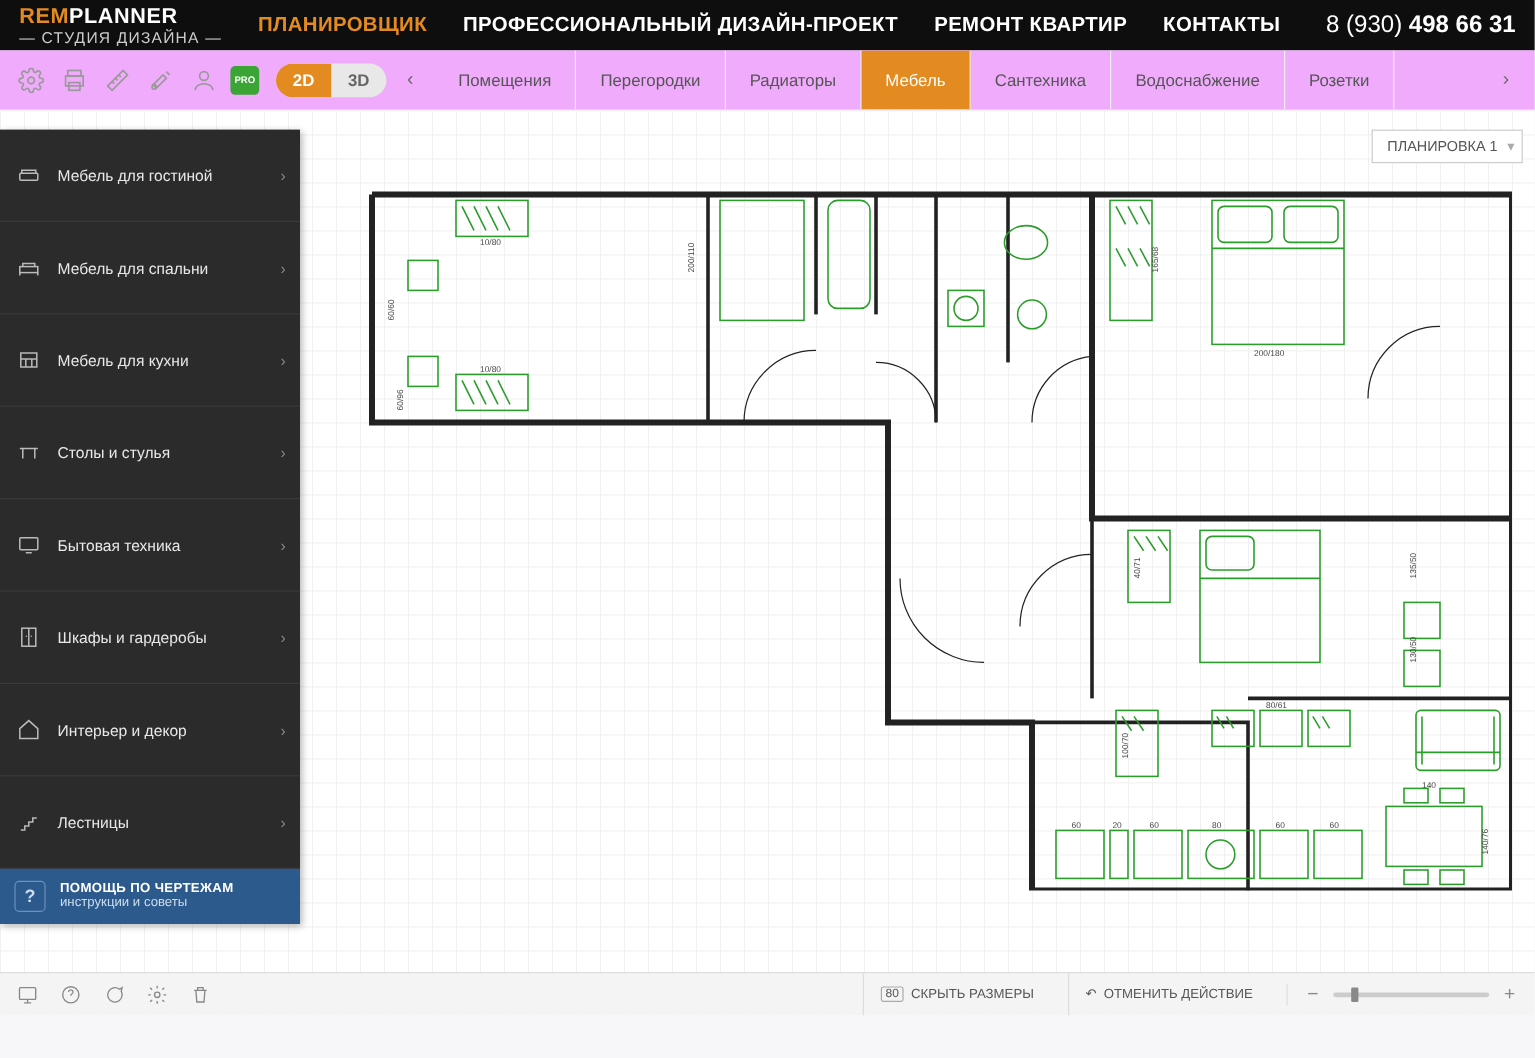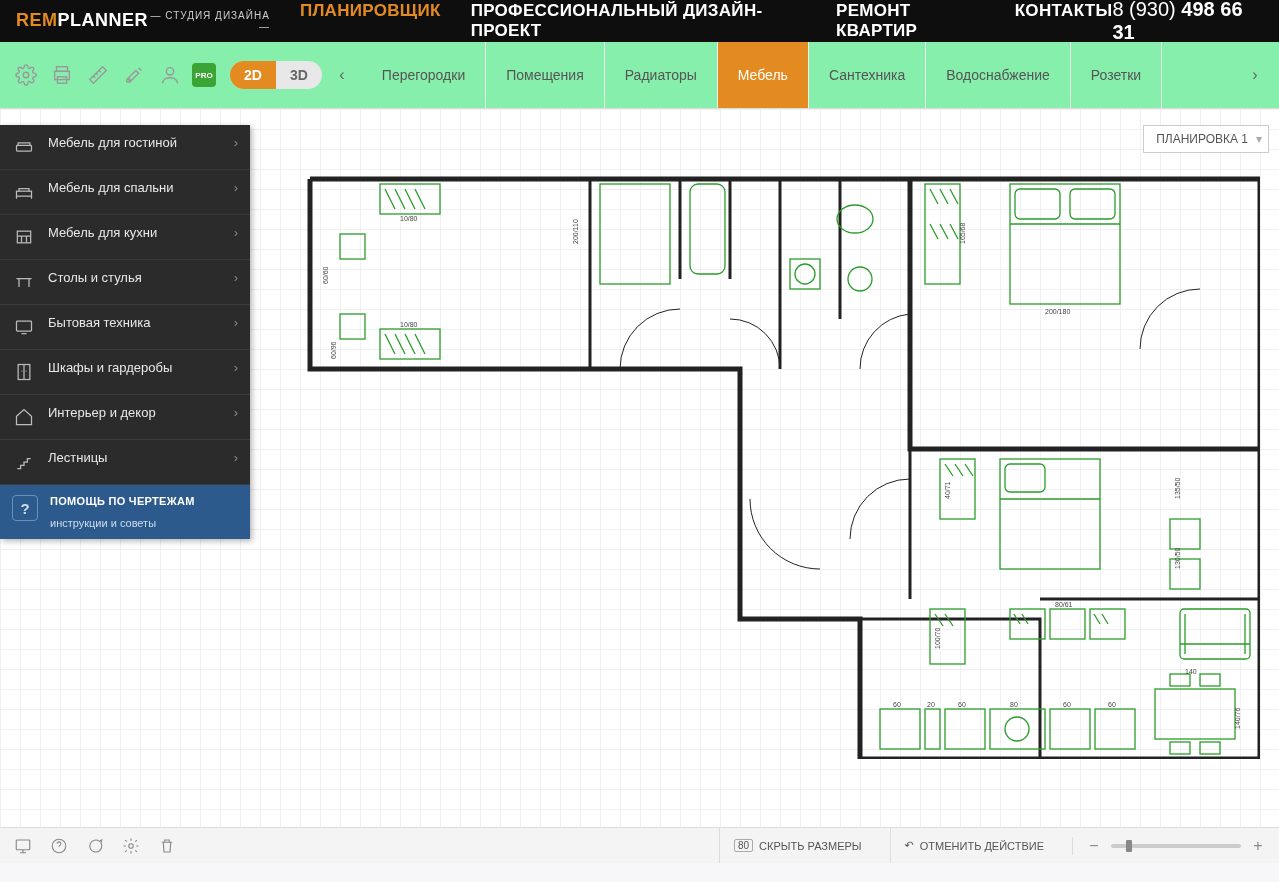--- a/index.html
+++ b/index.html
@@ -1,49 +1,49 @@
 <!DOCTYPE html>
 <html><head>
 <meta charset="utf-8">
 <style>
 *{margin:0;padding:0;box-sizing:border-box;font-family:Arial,Helvetica,sans-serif}
 html,body{width:1279px;height:882px;overflow:hidden;background:#f7f7f9}
 .top-header{height:42px;background:#0e0e0e;display:flex;align-items:center;padding:0 16px;color:#fff}
-.logo{display:flex;flex-direction:row;margin-right:30px}
+.logo{display:flex;flex-direction:column;margin-right:30px}
 .logo-main{font-size:18px;font-weight:700;letter-spacing:.5px}
 .logo-main .orange{color:#e38a20}
-.logo-sub{font-size:10px;color:#ccc;letter-spacing:1px;text-align:right}
+.logo-sub{font-size:13px;color:#ccc;letter-spacing:1px;text-align:right}
 .nav-links{display:flex;gap:30px}
 .nav-link{color:#fff;font-size:17px;font-weight:700;cursor:pointer;letter-spacing:.3px}
 .nav-link.active{color:#e38a20}
 .phone{margin-left:auto;font-size:20px;font-weight:700}
 .phone .thin{font-weight:400}
-.toolbar{height:67px;background:#86efac;border-bottom:1px solid #ddd;display:flex;align-items:center;padding:0 12px;gap:8px}
+.toolbar{height:50px;background:#f0abfc;border-bottom:1px solid #ddd;display:flex;align-items:center;padding:0 12px;gap:8px}
 .tool-icon{width:28px;height:28px;display:flex;align-items:center;justify-content:center;color:#999;cursor:pointer}
 .tool-icon svg{width:22px;height:22px}
 .pro-badge{width:24px;height:24px;background:#3aa535;border-radius:4px;display:flex;align-items:center;justify-content:center;color:#fff;font-size:8px;font-weight:700;cursor:pointer}
 .view-toggle{display:flex;background:#e8e8e8;border-radius:20px;overflow:hidden;margin-left:6px}
 .view-btn{padding:6px 14px;font-size:14px;font-weight:700;cursor:pointer;color:#666}
 .view-btn.active{background:#e38a20;color:#fff}
 .chev{width:24px;height:24px;display:flex;align-items:center;justify-content:center;color:#666;cursor:pointer;font-size:16px}
 .tabs{flex:1;display:flex;align-items:stretch;height:100%;overflow:hidden}
 .tab{padding:0 20px;display:flex;align-items:center;font-size:14px;color:#555;cursor:pointer;border-right:1px solid #eee}
 .tab.active{background:#e38a20;color:#fff}
 .canvas-area{position:relative;width:100%;height:754px;background:#fff;background-image:linear-gradient(#f0f0f2 1px,transparent 1px),linear-gradient(90deg,#f0f0f2 1px,transparent 1px);background-size:20px 20px}
 .layout-label{position:absolute;right:10px;top:16px;background:#fff;border:1px solid #ccc;padding:6px 20px 6px 12px;font-size:12px;color:#555;cursor:pointer}
 .layout-label:after{content:"▾";position:absolute;right:6px;color:#aaa}
 .side-panel{position:absolute;left:0;top:16px;width:250px;background:#2b2b2b;box-shadow:2px 2px 6px rgba(0,0,0,.3)}
-.side-item{display:flex;align-items:flex-start;padding:10px 12px;border-bottom:1px solid #3a3a3a;color:#e8e8e8;font-size:13px;cursor:pointer}
+.side-item{display:flex;align-items:center;padding:26px 12px;border-bottom:1px solid #3a3a3a;color:#e8e8e8;font-size:13px;cursor:pointer}
 .side-icon{width:24px;height:24px;margin-right:12px;display:flex;align-items:center;justify-content:center;color:#bbb}
 .side-icon svg{width:20px;height:20px}
 .side-item .arrow{margin-left:auto;color:#888;font-size:13px}
 .side-help{background:#2d5a8c;padding:10px 12px;display:flex;align-items:flex-start;cursor:pointer}
 .side-help .qbox{width:26px;height:26px;border:1px solid #6a92b8;border-radius:4px;display:flex;align-items:center;justify-content:center;color:#cde;font-weight:700;margin-right:12px;font-size:15px}
 .side-help .txt1{color:#fff;font-size:11px;font-weight:700;letter-spacing:.3px}
-.side-help .txt2{color:#cde;font-size:11px;margin-top:10px}
+.side-help .txt2{color:#cde;font-size:11px;margin-top:0}
 .floorplan{position:absolute;left:300px;top:60px;width:960px;height:590px}
 .floorplan svg{width:100%;height:100%}
 .tech-link{position:absolute;left:12px;bottom:6px;display:flex;align-items:center;gap:6px;font-size:13px}
 .tech-link a{color:#8a6d3b;text-decoration:underline;cursor:pointer}
 .tech-link .warn{color:#e38a20}
 .bottom-bar{position:absolute;bottom:0;left:0;right:0;height:36px;background:#f4f4f4;border-top:1px solid #ddd;display:flex;align-items:center;padding:0 12px;gap:14px}
 .bb-icon{width:22px;height:22px;color:#888;cursor:pointer;display:flex;align-items:center;justify-content:center}
 .bb-icon svg{width:18px;height:18px}
 .bb-spacer{flex:1}
 .bb-btn{display:flex;align-items:center;gap:6px;font-size:11px;color:#555;cursor:pointer;padding:0 14px;height:100%;border-left:1px solid #ddd}
@@ -102,22 +102,22 @@
         <path d="M4 21c0-4 4-6 8-6s8 2 8 6"></path>
       </svg>
     </div>
   <div class="pro-badge">PRO</div>
   <div class="view-toggle">
     <div class="view-btn active">2D</div>
     <div class="view-btn">3D</div>
   </div>
   <div class="chev">‹</div>
   <div class="tabs">
+    <div class="tab">Помещения</div>
     <div class="tab">Перегородки</div>
-    <div class="tab">Помещения</div>
     <div class="tab">Радиаторы</div>
     <div class="tab active">Мебель</div>
     <div class="tab">Сантехника</div>
     <div class="tab">Водоснабжение</div>
     <div class="tab">Розетки</div>
   </div>
   <div class="chev">›</div>
 </div>
 
 <div class="canvas-area">

